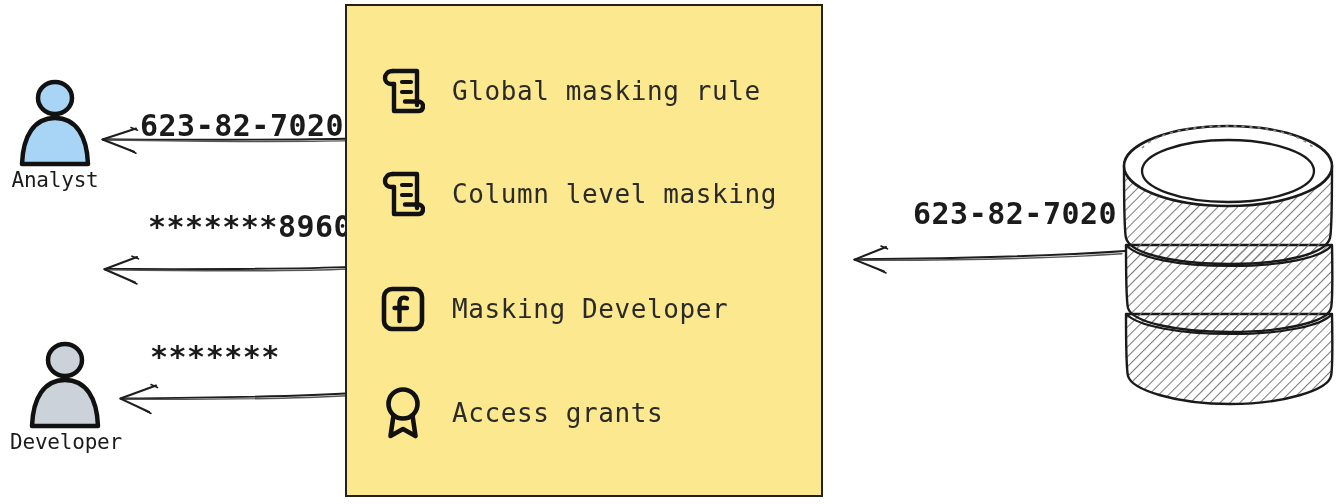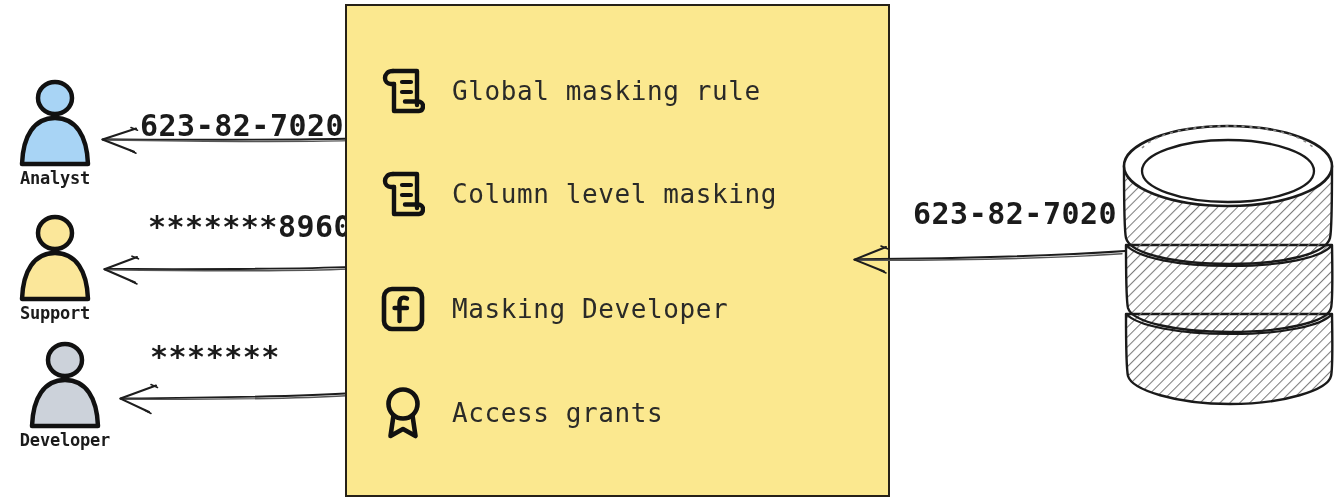--- a/index.html
+++ b/index.html
@@ -25,22 +25,22 @@
     text-align: center;
   }
   .actor .person {
     display: block;
     margin: 0 auto;
   }
   .actor-label {
     display: block;
     margin-top: -2px;
     font-family: "DejaVu Sans Mono", "Liberation Mono", monospace;
-    font-size: 17px;
-    font-weight: 700;
+    font-size: 21px;
+    font-weight: 400;
     color: #1b1b1b;
     letter-spacing: -0.2px;
     white-space: nowrap;
     text-align: center;
   }
 
   
   .flow-label {
     position: absolute;
     font-family: "DejaVu Sans Mono", "Liberation Mono", monospace;
@@ -55,21 +55,21 @@
   .arrow {
     position: absolute;
     pointer-events: none;
   }
 
   
   #policy-panel {
     position: absolute;
     left: 345px;
     top: 4px;
-    width: 545px;
+    width: 478px;
     height: 493px;
     background: #fbe88f;
     border: 2px solid #262117;
     box-sizing: border-box;
   }
   .policy-row {
     position: absolute;
     left: 33px;
     display: flex;
     align-items: center;
@@ -115,27 +115,20 @@
   </svg>
 
   <div class="actor" id="actor-analyst" style="left:0px; top:78px;">
     <svg class="person" width="76" height="92" viewBox="0 0 76 92">
       <ellipse cx="38" cy="20" rx="17" ry="16" fill="#a8d4f5" stroke="#111111" stroke-width="4.5"></ellipse>
       <path d="M38 40 C 17 40 6 58 5 86 L 71 86 C 70 58 59 40 38 40 Z" fill="#a8d4f5" stroke="#111111" stroke-width="4.5" stroke-linejoin="round"></path>
     </svg>
     <span class="actor-label">Analyst</span>
   </div>
 
-  <div class="actor" id="actor-support" style="left:0px; top:213px;">
-    <svg class="person" width="76" height="92" viewBox="0 0 76 92">
-      <ellipse cx="38" cy="20" rx="17" ry="16" fill="#fbe79a" stroke="#111111" stroke-width="4.5"></ellipse>
-      <path d="M38 40 C 17 40 6 58 5 86 L 71 86 C 70 58 59 40 38 40 Z" fill="#fbe79a" stroke="#111111" stroke-width="4.5" stroke-linejoin="round"></path>
-    </svg>
-    <span class="actor-label">Support</span>
-  </div>
 
   <div class="actor" id="actor-developer" style="left:10px; top:340px;">
     <svg class="person" width="76" height="92" viewBox="0 0 76 92">
       <ellipse cx="38" cy="20" rx="17" ry="16" fill="#ccd2da" stroke="#111111" stroke-width="4.5"></ellipse>
       <path d="M38 40 C 17 40 6 58 5 86 L 71 86 C 70 58 59 40 38 40 Z" fill="#ccd2da" stroke="#111111" stroke-width="4.5" stroke-linejoin="round"></path>
     </svg>
     <span class="actor-label">Developer</span>
   </div>
 
   <div class="flow-label" style="left:140px; top:108px;">623-82-7020</div>

